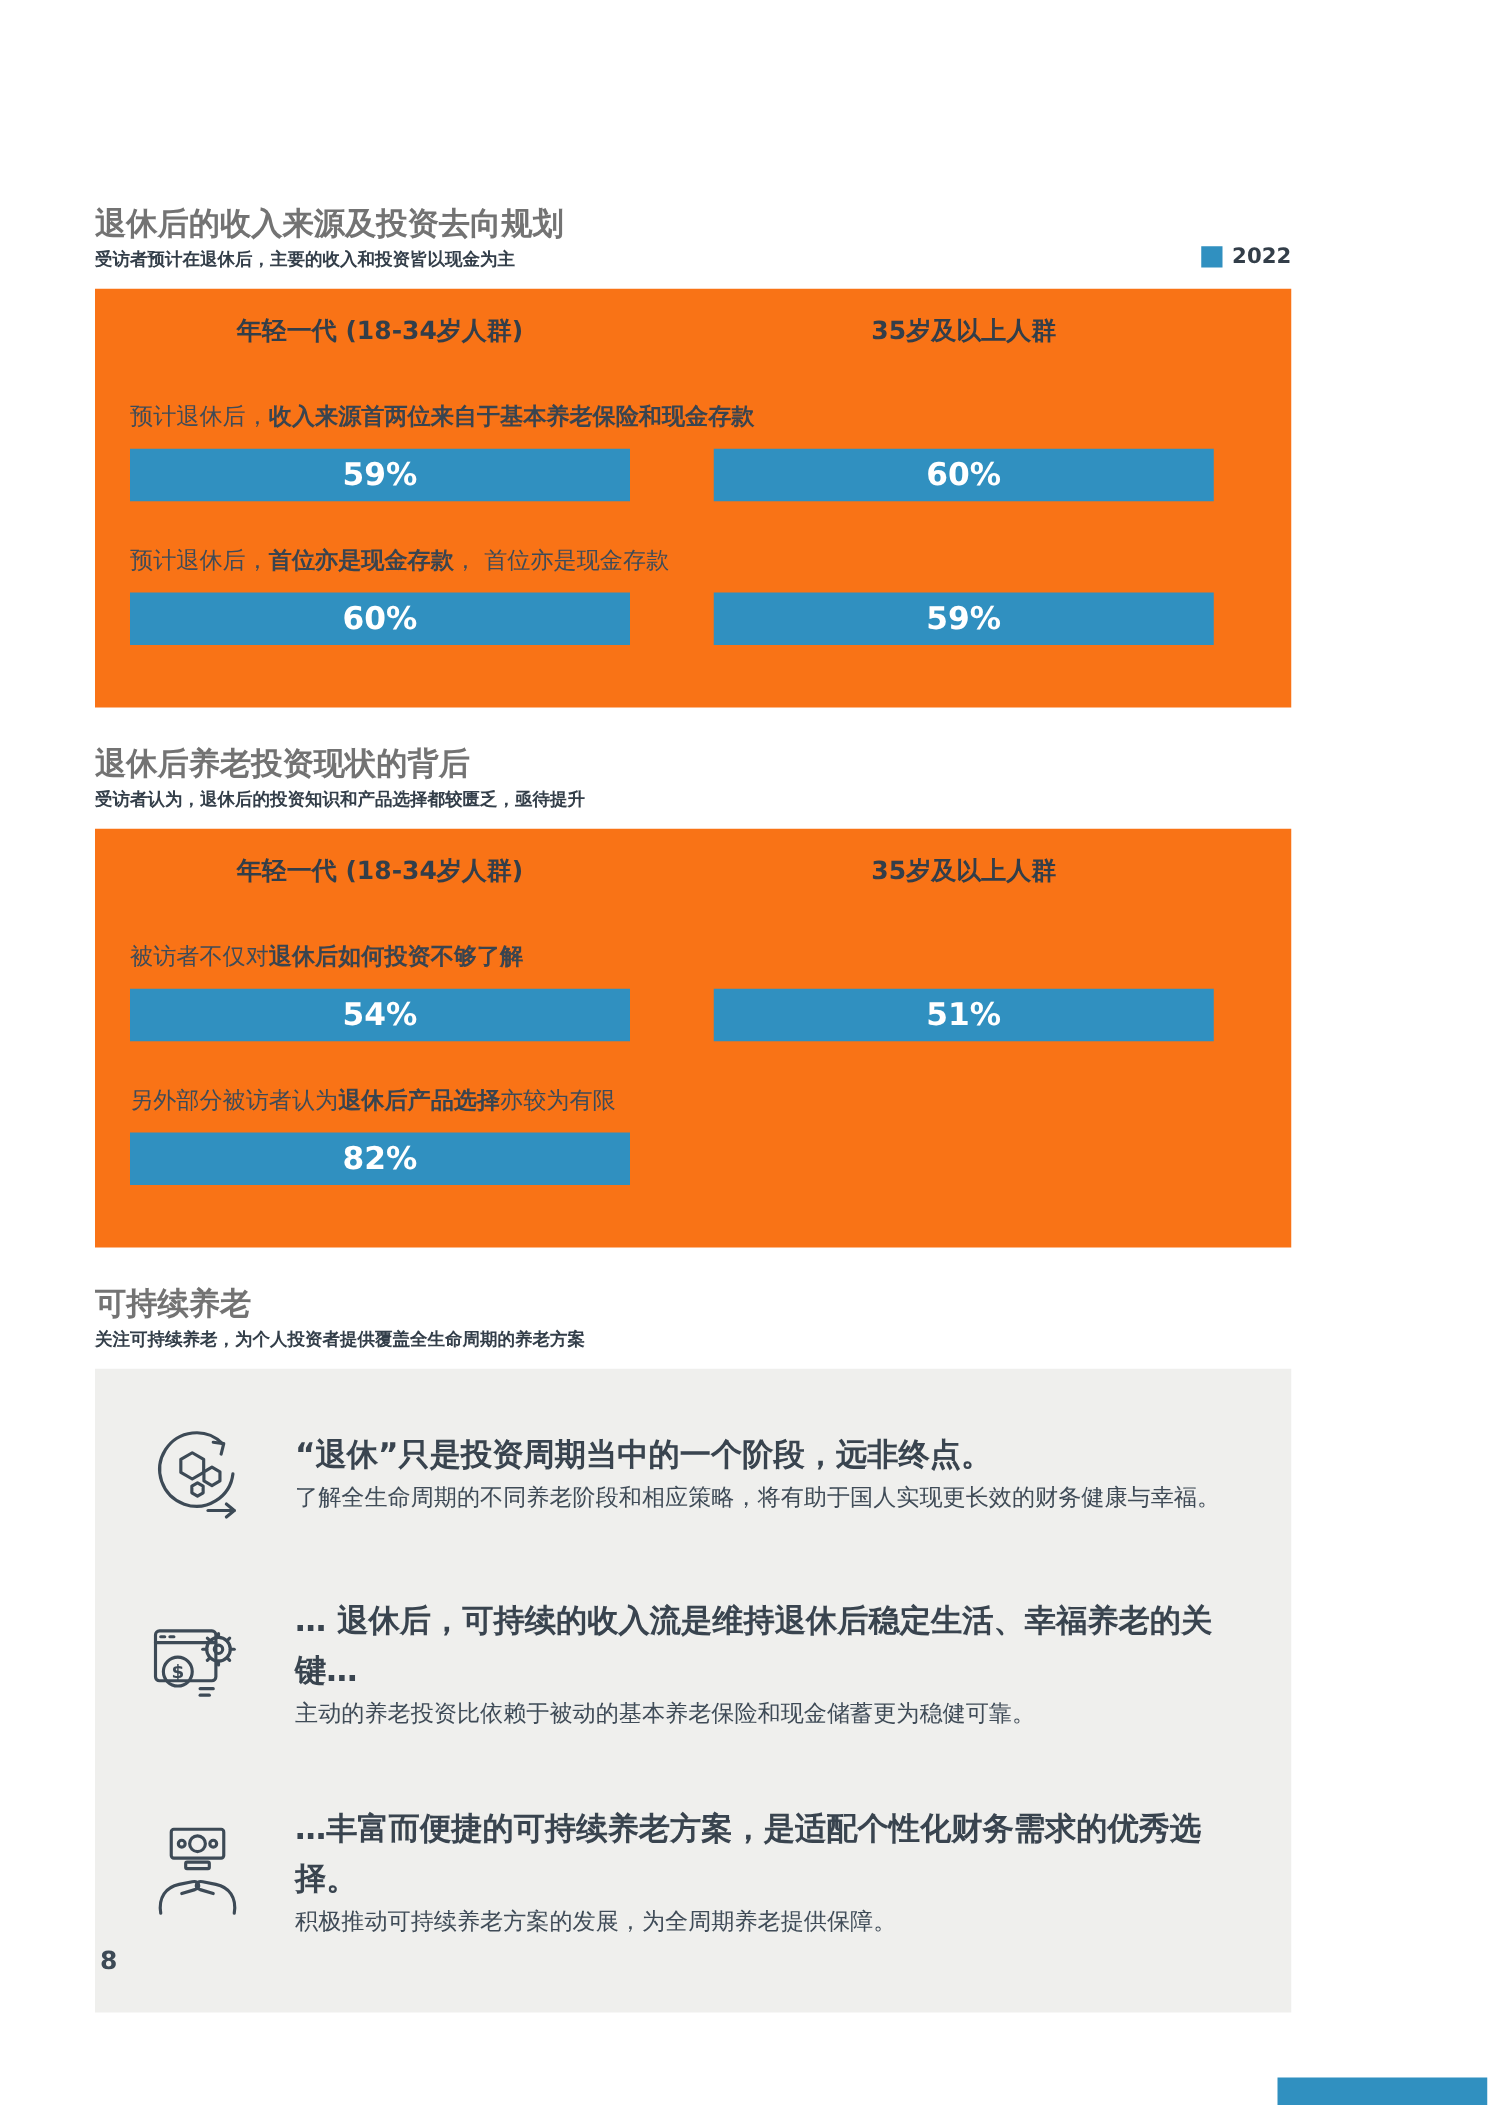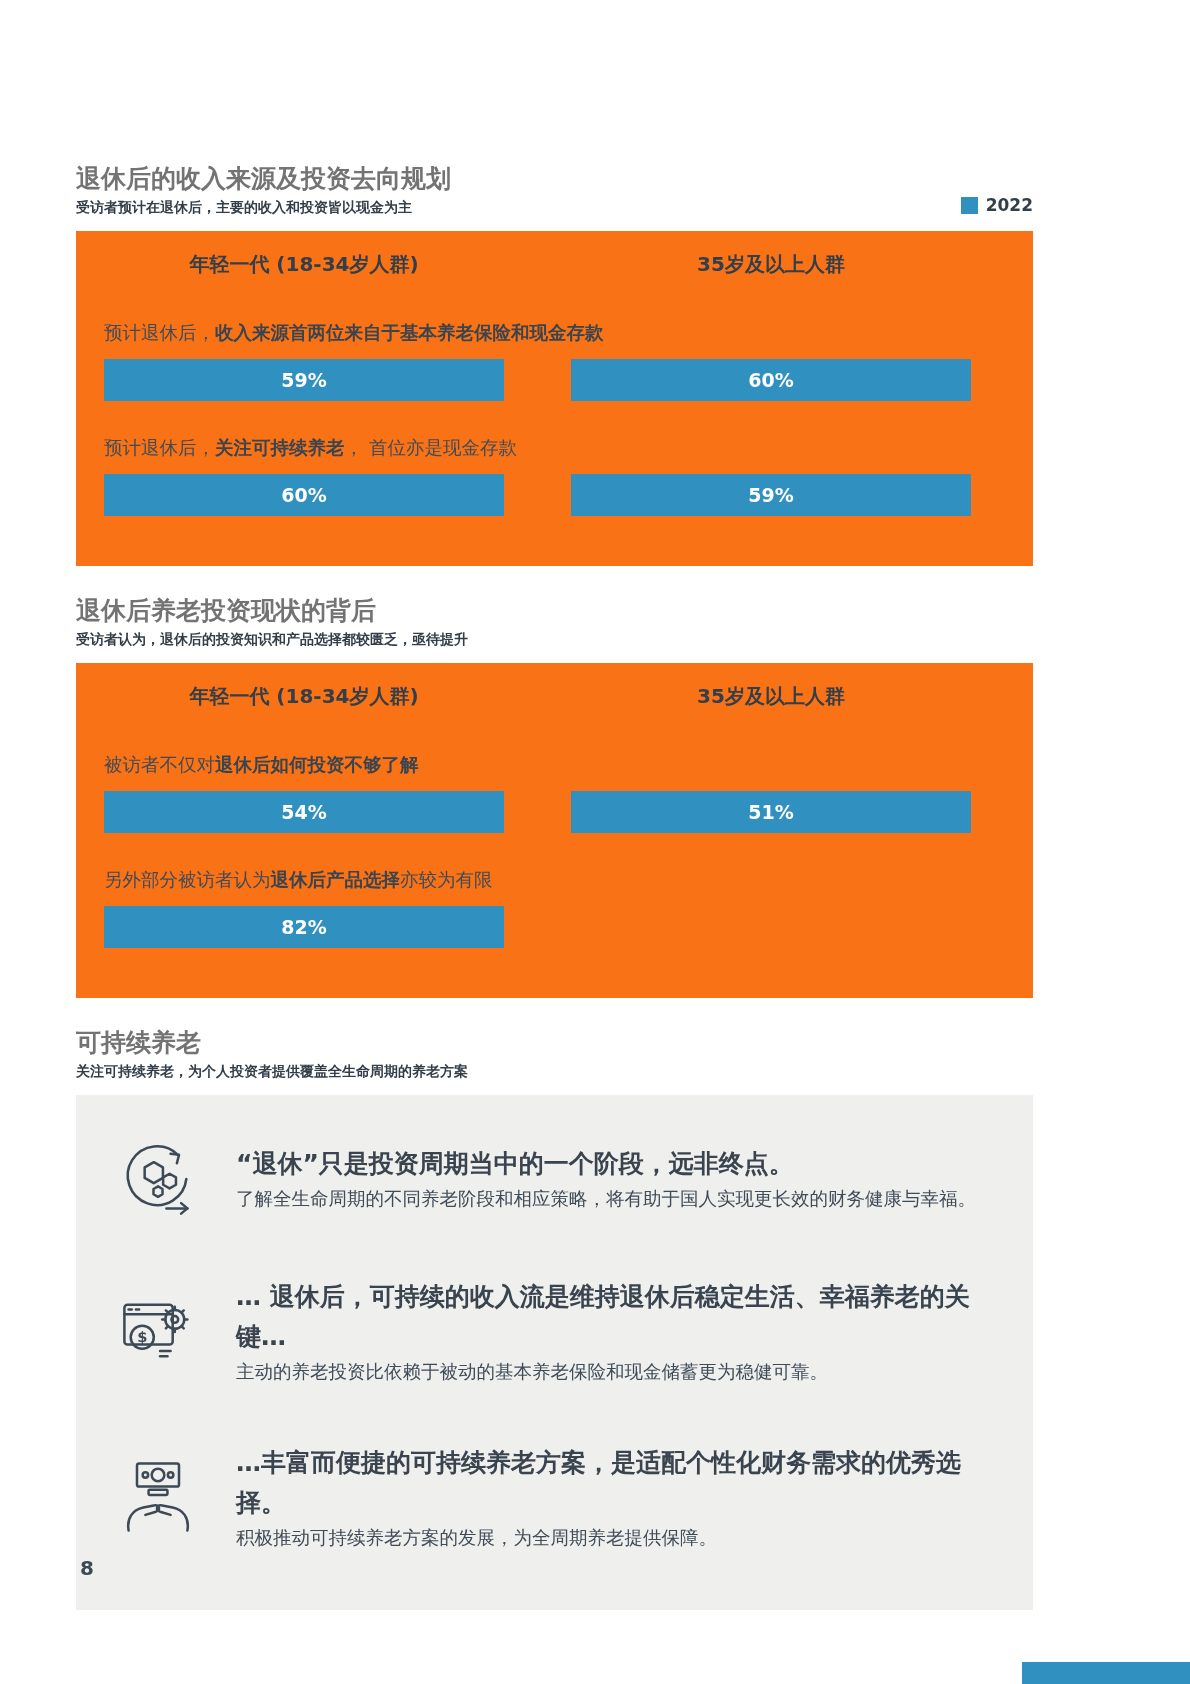--- a/index.html
+++ b/index.html
@@ -21,21 +21,21 @@
 
   
   .panel { background:#f97316; margin-top:14px; padding:20px 0 50px 28px; }
   .head-row { display:flex; gap:67px; margin-bottom:42px; }
   .head-row .colhead { width:400px; text-align:center; font-weight:bold; font-size:20px; color:#333e49; }
   .stat-text { font-size:18.5px; color:#3f4b57; margin-bottom:14px; font-weight:normal; }
   .stat-text b { color:#39444f; }
   .bar-row { display:flex; gap:67px; }
   .bar-row.first { margin-bottom:34px; }
   .bar { width:400px; height:42px; background:#3090c0; color:#ffffff; font-weight:bold;
-         font-size:19px; text-align:center; line-height:42px; }
+         font-size:25px; text-align:center; line-height:42px; }
 
   
   .section { margin-top:30px; }
   .info-panel { background:#efefed; margin-top:14px; padding:42px 40px 58px 40px; }
   .info-row { display:flex; align-items:center; }
   .info-row + .info-row { margin-top:56px; }
   .info-icon { flex:0 0 84px; width:84px; height:84px; margin-right:36px; }
   .info-icon svg { width:84px; height:84px; }
   .info-l1 { font-size:25px; font-weight:bold; color:#39444f; line-height:1.6; }
   .info-l2 { font-size:18.5px; color:#3f4b57; line-height:1.6; }
@@ -62,21 +62,21 @@
     <div class="panel">
       <div class="head-row">
         <div class="colhead">年轻一代 (18-34岁人群)</div>
         <div class="colhead">35岁及以上人群</div>
       </div>
       <p class="stat-text"><span>预计退休后，</span><b>收入来源首两位来自于基本养老保险和现金存款</b><span></span></p>
       <div class="bar-row first">
         <div class="bar">59%</div>
         <div class="bar">60%</div>
       </div>
-      <p class="stat-text"><span>预计退休后，</span><b>关注可持续养老</b><span>， 首位亦是现金存款</span></p>
+      <p class="stat-text"><span>预计退休后，</span><b>首位亦是现金存款</b><span>， 首位亦是现金存款</span></p>
       <div class="bar-row">
         <div class="bar">60%</div>
         <div class="bar">59%</div>
       </div>
     </div>
   </div>
 
   <div class="section">
     <h2 class="sec-title">退休后养老投资现状的背后</h2>
     <p class="sec-sub">受访者认为，退休后的投资知识和产品选择都较匮乏，亟待提升</p>

